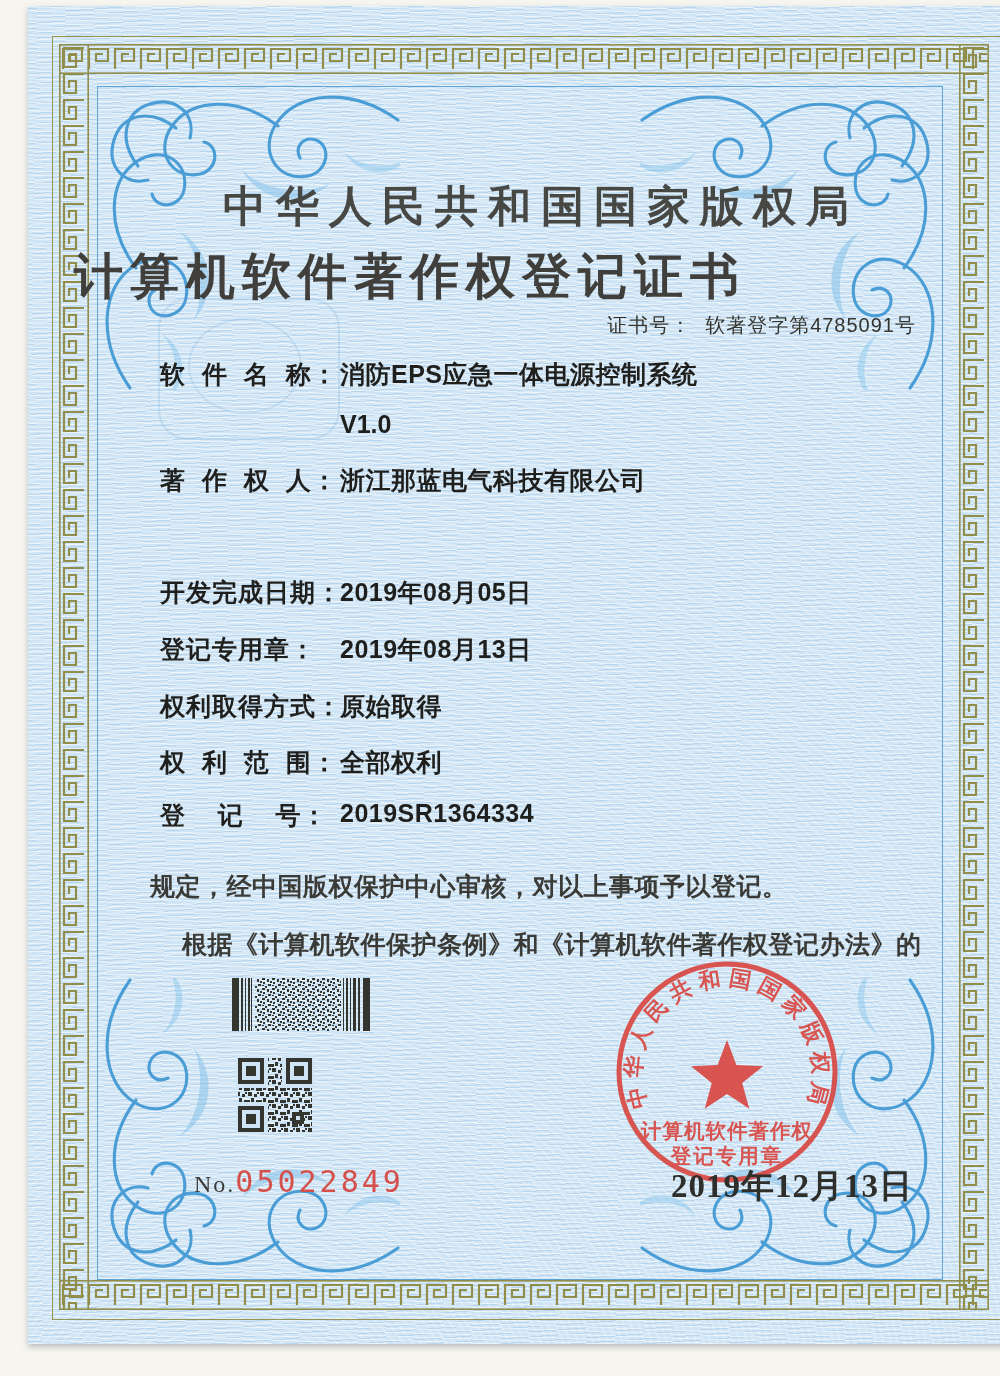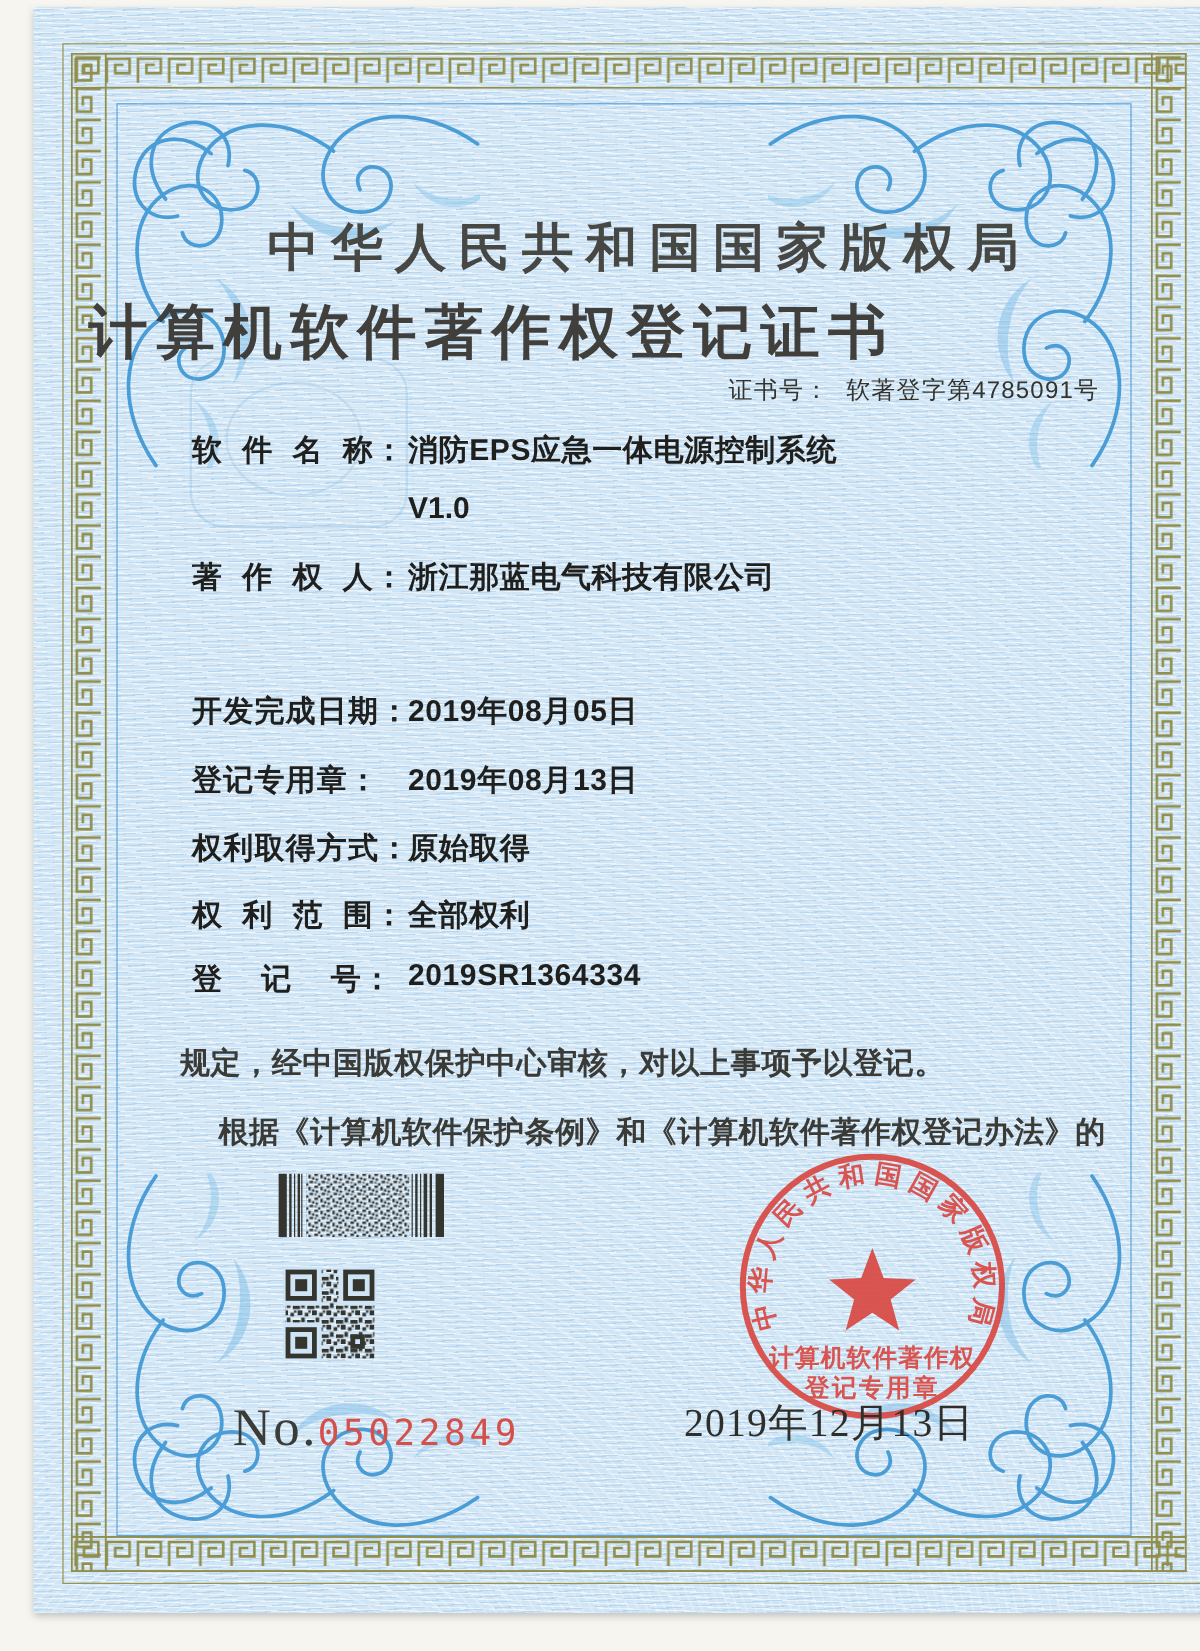--- a/index.html
+++ b/index.html
@@ -61,26 +61,26 @@
     white-space:pre; letter-spacing:1px; }
   .row .value{ position:absolute; left:180px; top:0; width:560px; font-size:25px;
     font-weight:700; letter-spacing:.5px; white-space:pre; }
   .row .value2{ position:absolute; left:180px; top:52px; font-size:25px; font-weight:700; }
 
   .statement{ position:absolute; left:122px; top:851px; width:772px;
     font-size:25px; font-weight:600; color:#3a3a36; line-height:58px;
     text-indent:32px; letter-spacing:.5px; }
 
   .no-line{ position:absolute; left:166px; top:1158px; }
-  .no-line .no-lbl{ font-size:44px; color:#3b3b38; letter-spacing:2px; }
+  .no-line .no-lbl{ font-size:24px; color:#3b3b38; letter-spacing:2px; }
   .no-line .no-val{ font-family:"DejaVu Sans Mono","Liberation Mono",monospace;
     font-size:30px; color:#d5504a; letter-spacing:3px; }
 
-  .seal-date{ position:absolute; left:498px; top:1158px; width:330px; text-align:center;
-    font-size:33px; font-weight:400; color:#2e2e2b; letter-spacing:1px; }
+  .seal-date{ position:absolute; left:555px; top:1158px; width:330px; text-align:right;
+    font-size:33px; font-weight:700; color:#2e2e2b; letter-spacing:1px; }
 
   .barcode{ position:absolute; left:204px; top:972px; }
   .qrcode{ position:absolute; left:208px; top:1050px; }
   .seal{ position:absolute; left:583px; top:950px; opacity:.9; }
 </style>
 </head>
 <body>
 
 <div class="stage">
   <div class="cert-page">

